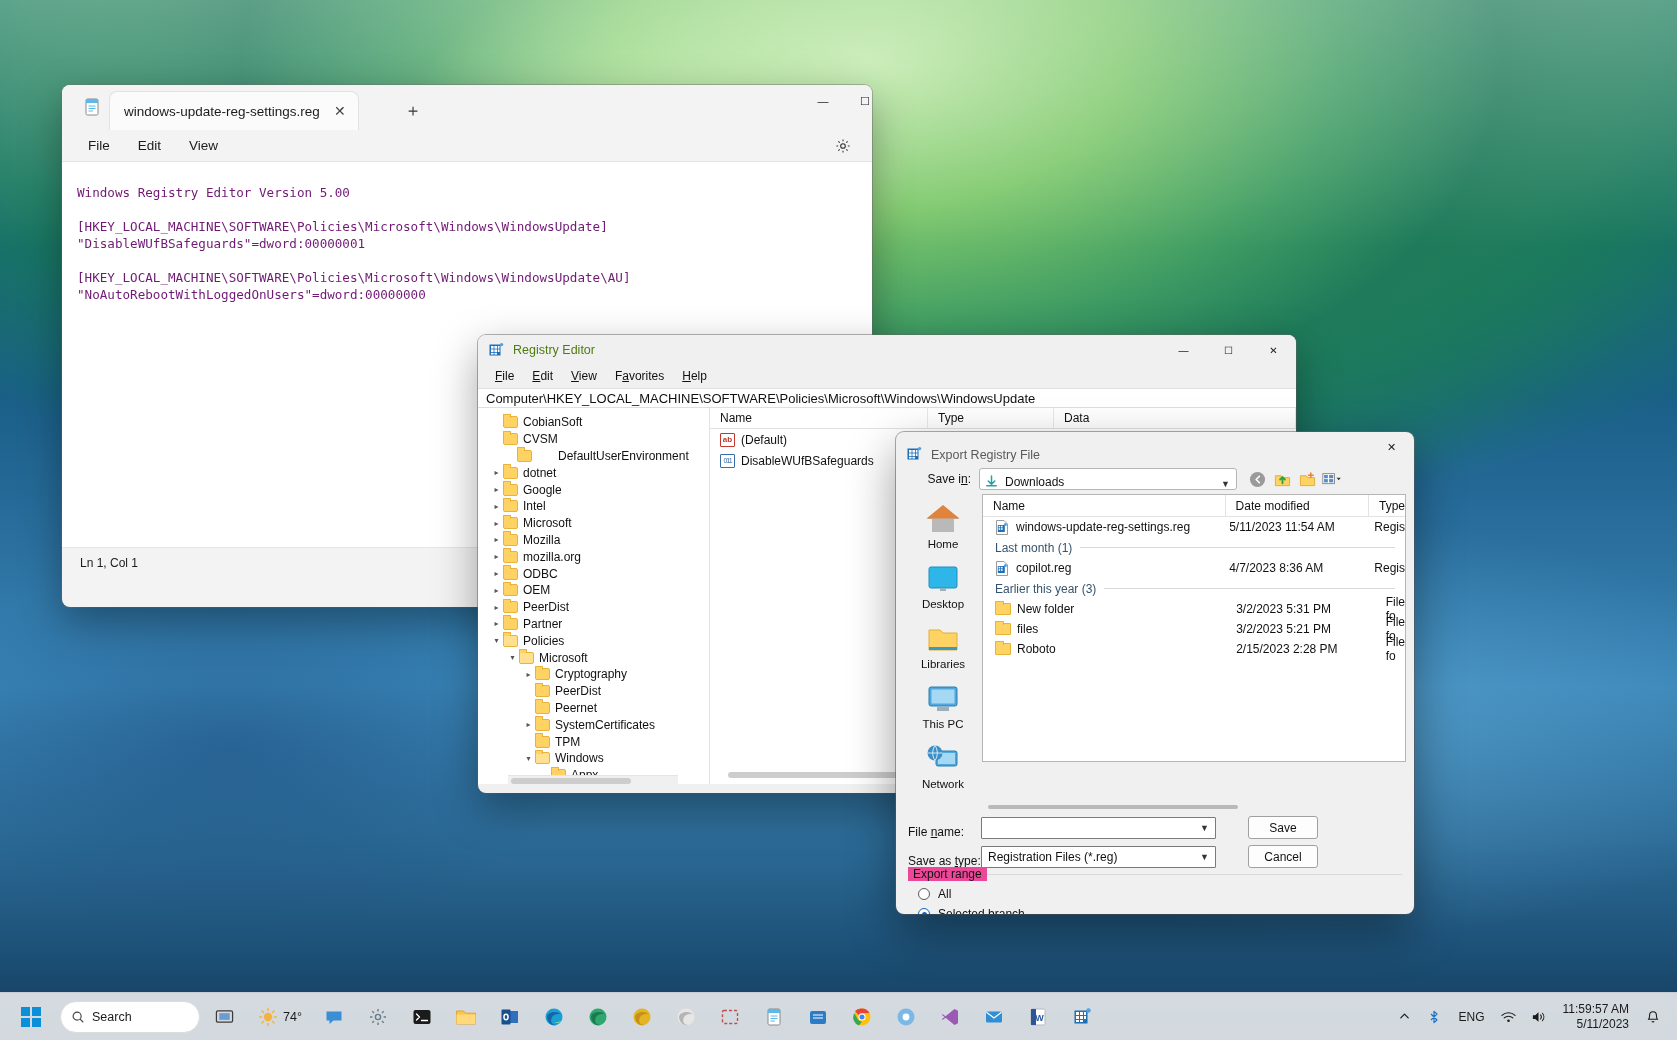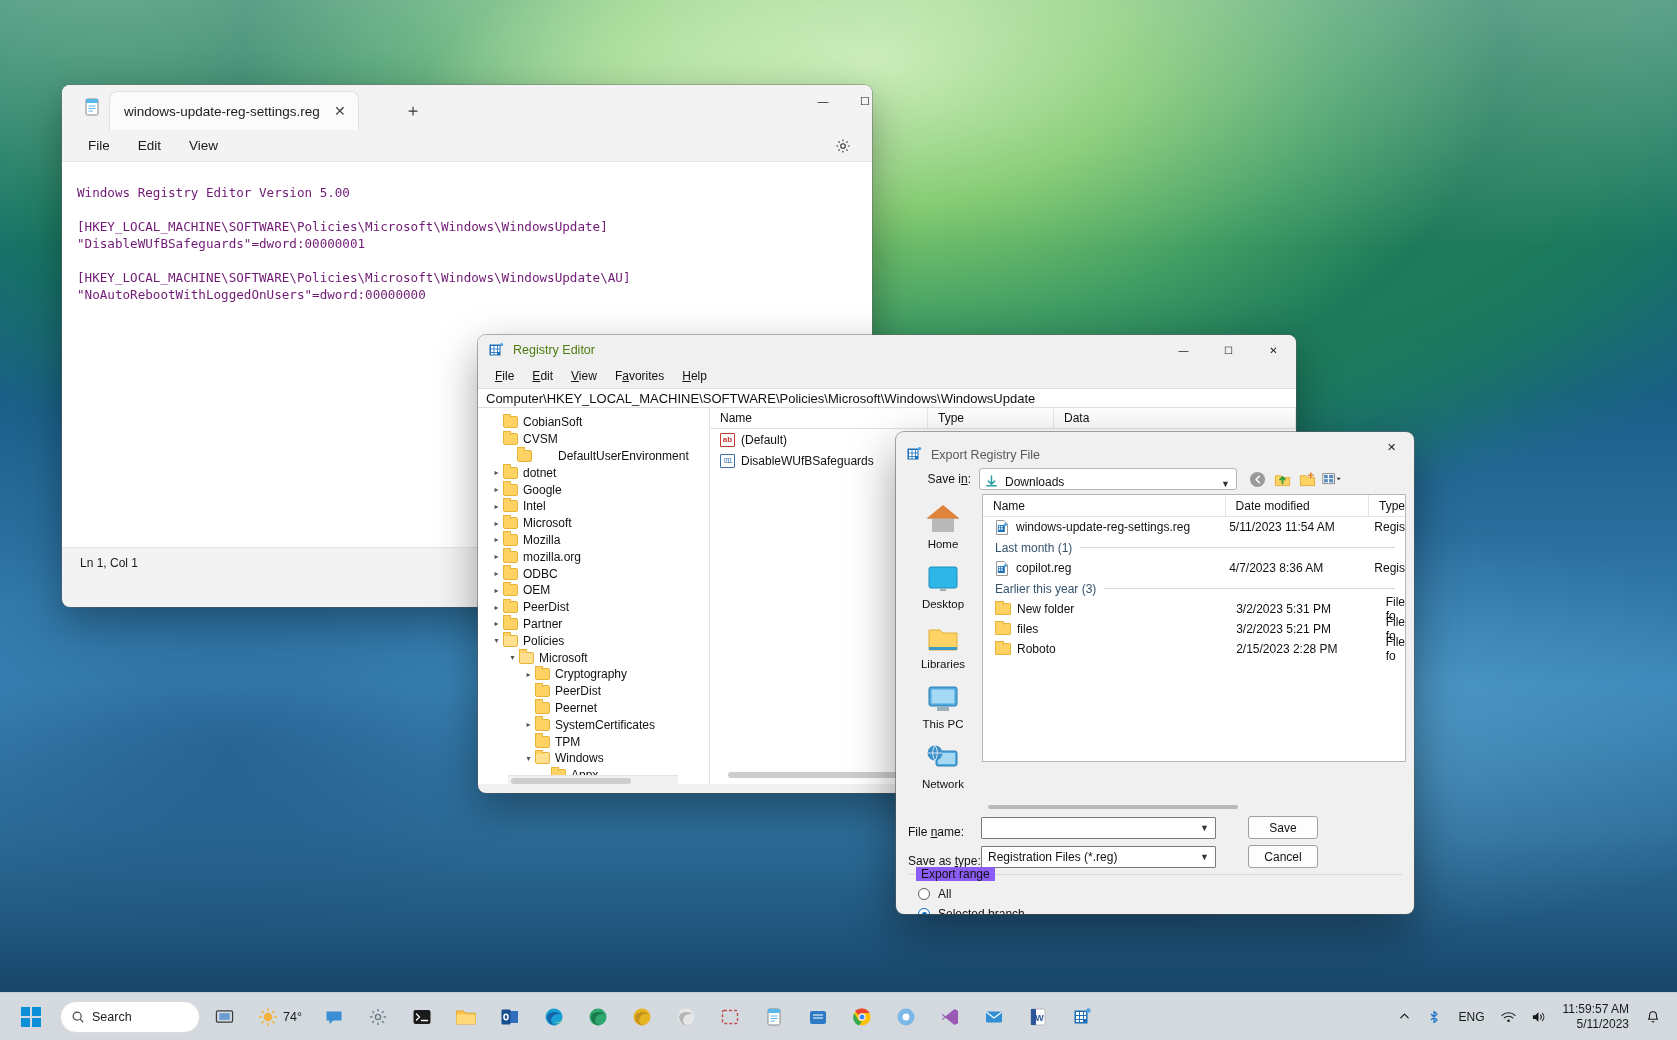--- a/index.html
+++ b/index.html
@@ -153,21 +153,21 @@
   #ex-fields { margin-top:7px; }
   .exrow { display:flex; align-items:flex-end; margin-bottom:6px; }
   .exlabel { width:85px; text-align:left; padding-left:12px; font-size:12px; color:#111; }
   .excombo { width:235px; height:22px; background:#fff; border:1px solid #7a7a7a;
      border-radius:1px; display:flex; align-items:center; padding:0 6px; position:relative;
      font-size:12px; color:#111; }
   .excombo .chev { position:absolute; right:6px; font-size:9px; color:#333; }
   .exbtn { width:70px; height:23px; border:1px solid #a0a0a0; border-radius:3px; background:#fdfdfd;
      font-size:12px; color:#111; display:flex; align-items:center; justify-content:center; }
   #ex-range { margin:4px 12px 0 12px; border-top:1px solid #d9d9d9; position:relative; padding-top:12px; }
-  #ex-range-legend { position:absolute; top:-8px; left:8px; background:#8b5cf6; padding:0 5px;
+  #ex-range-legend { position:absolute; top:-8px; left:0; background:#ec4899; padding:0 5px;
      font-size:12px; color:#111; }
   .radiorow { display:flex; align-items:center; margin-bottom:6px; padding-left:10px; }
   .radio { width:12px; height:12px; border-radius:50%; border:1px solid #5a5a5a; background:#fff;
      margin-right:8px; position:relative; flex:none; }
   .radio.sel { border-color:#0a66c2; }
   .radio.sel:after { content:""; position:absolute; left:2.5px; top:2.5px; width:5px; height:5px;
      border-radius:50%; background:#0a66c2; }
   .radiolabel { font-size:12px; color:#111; }
 
   

